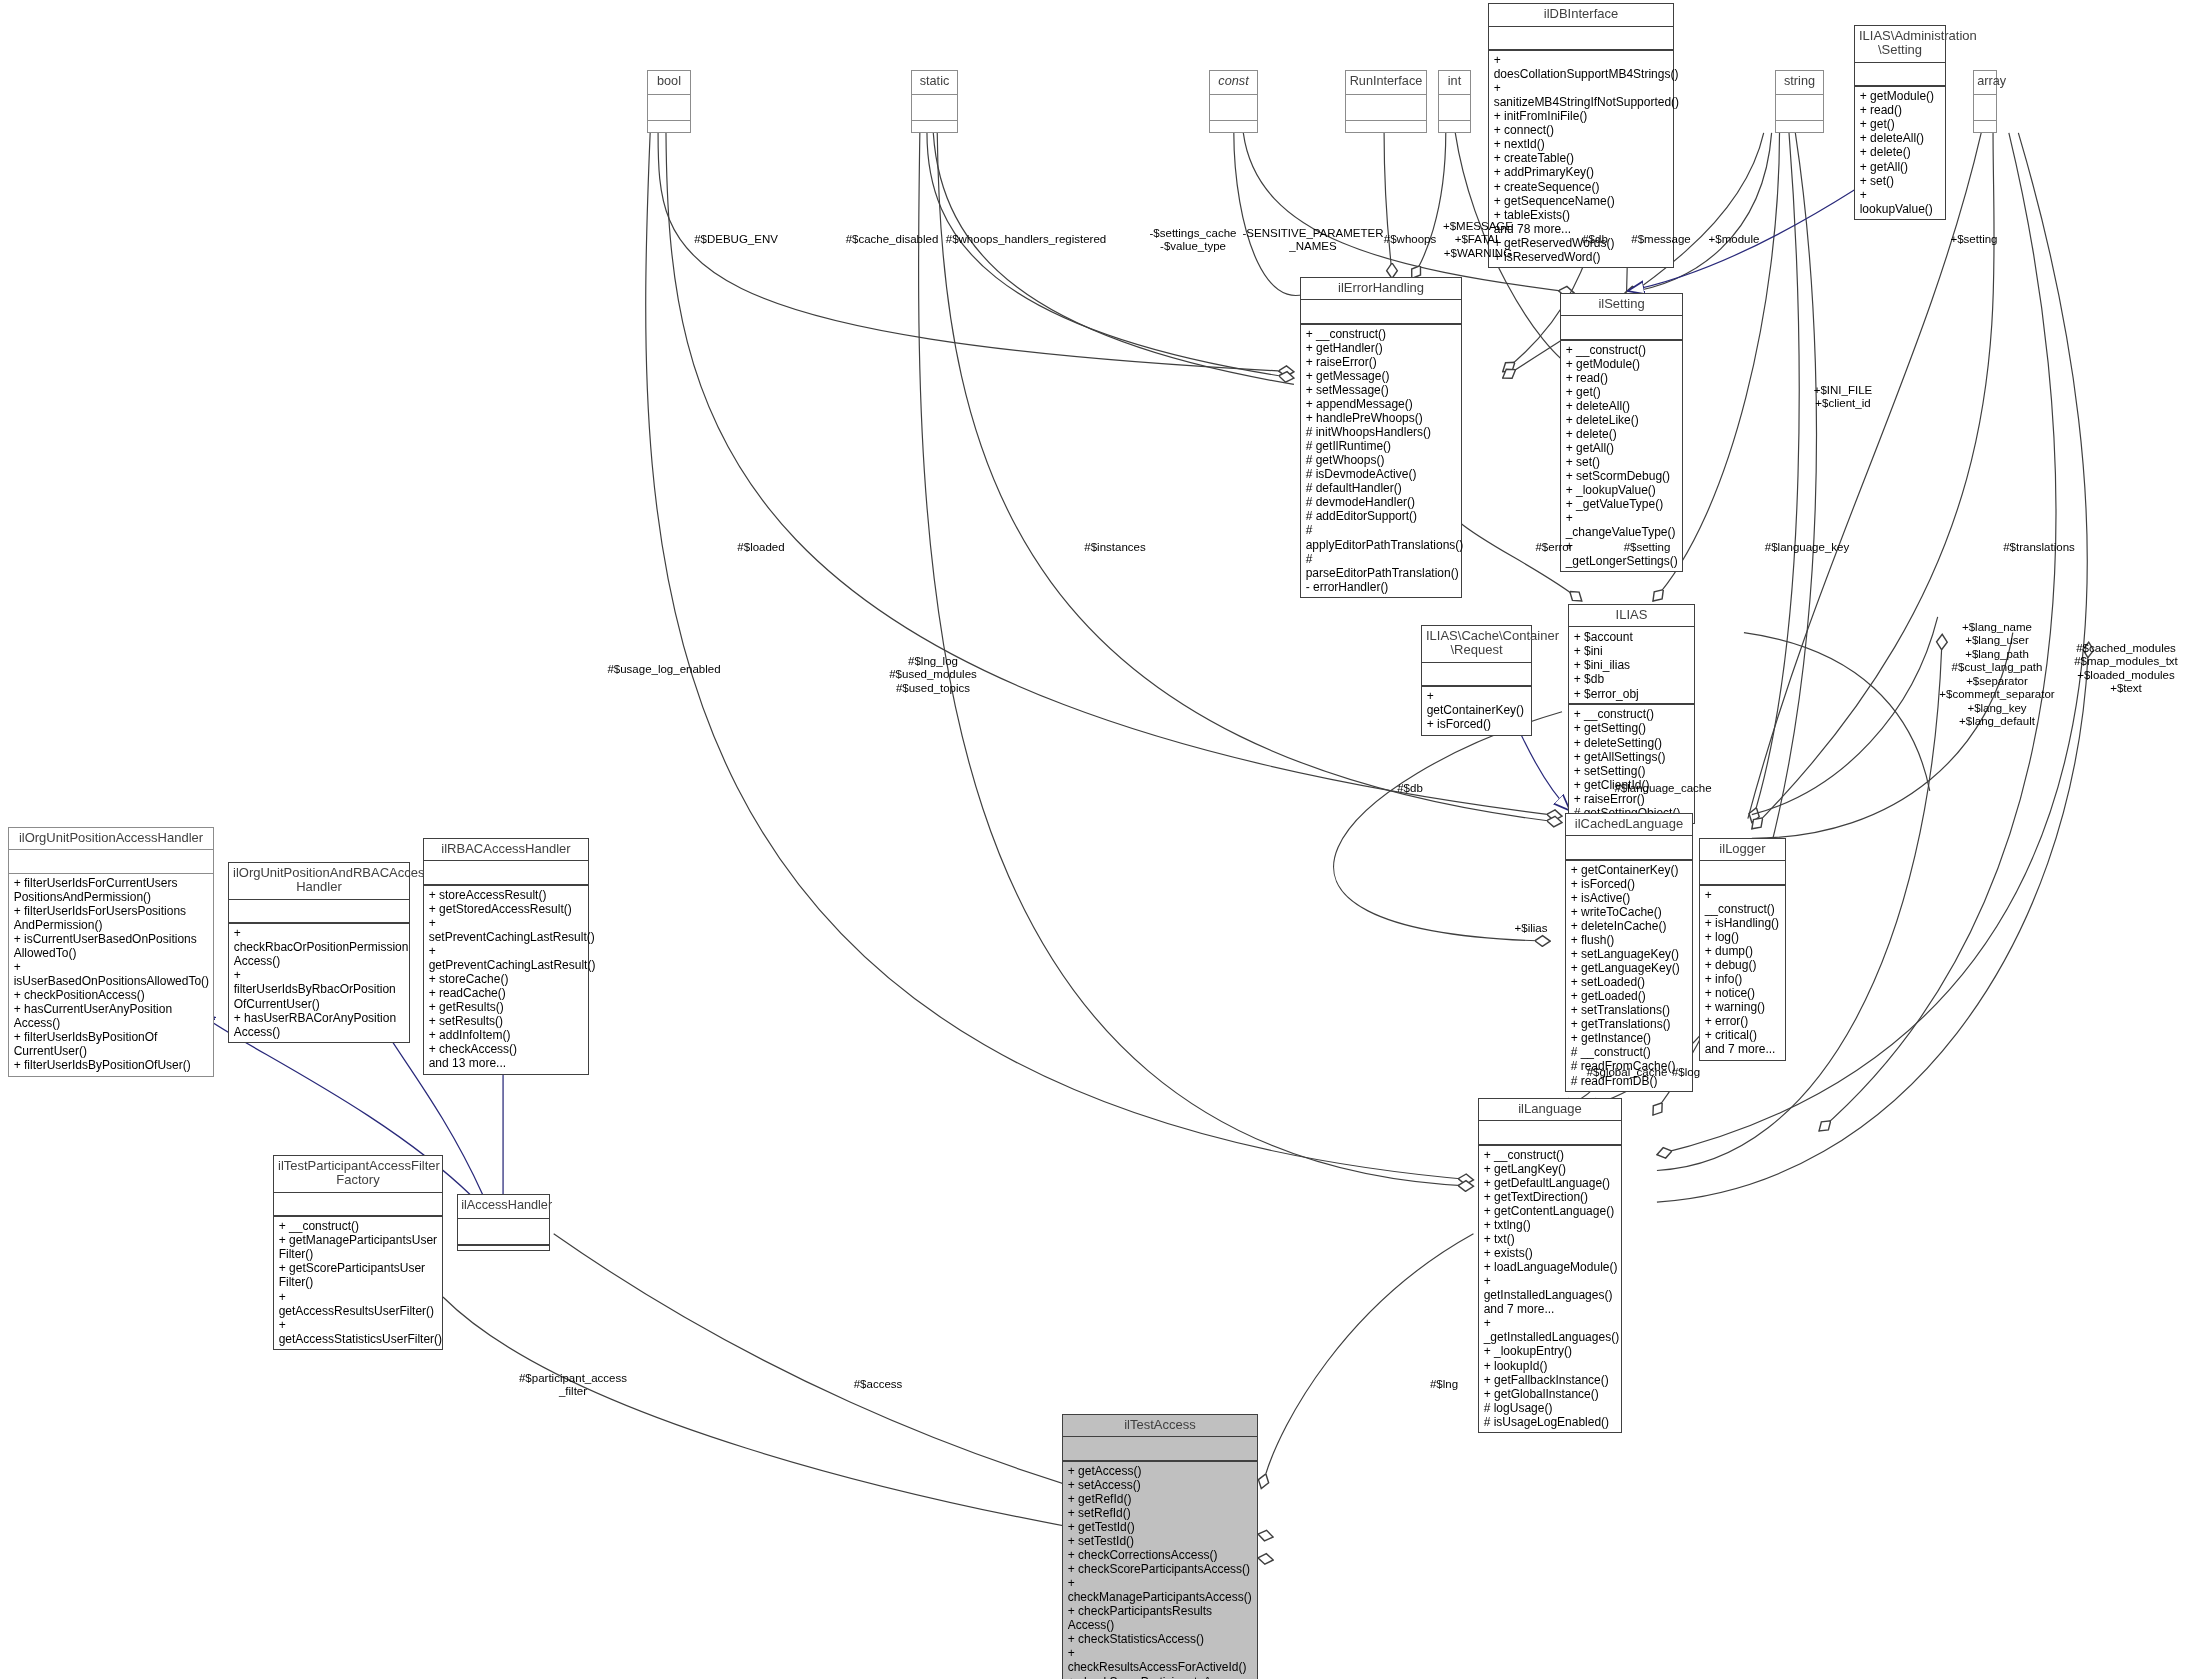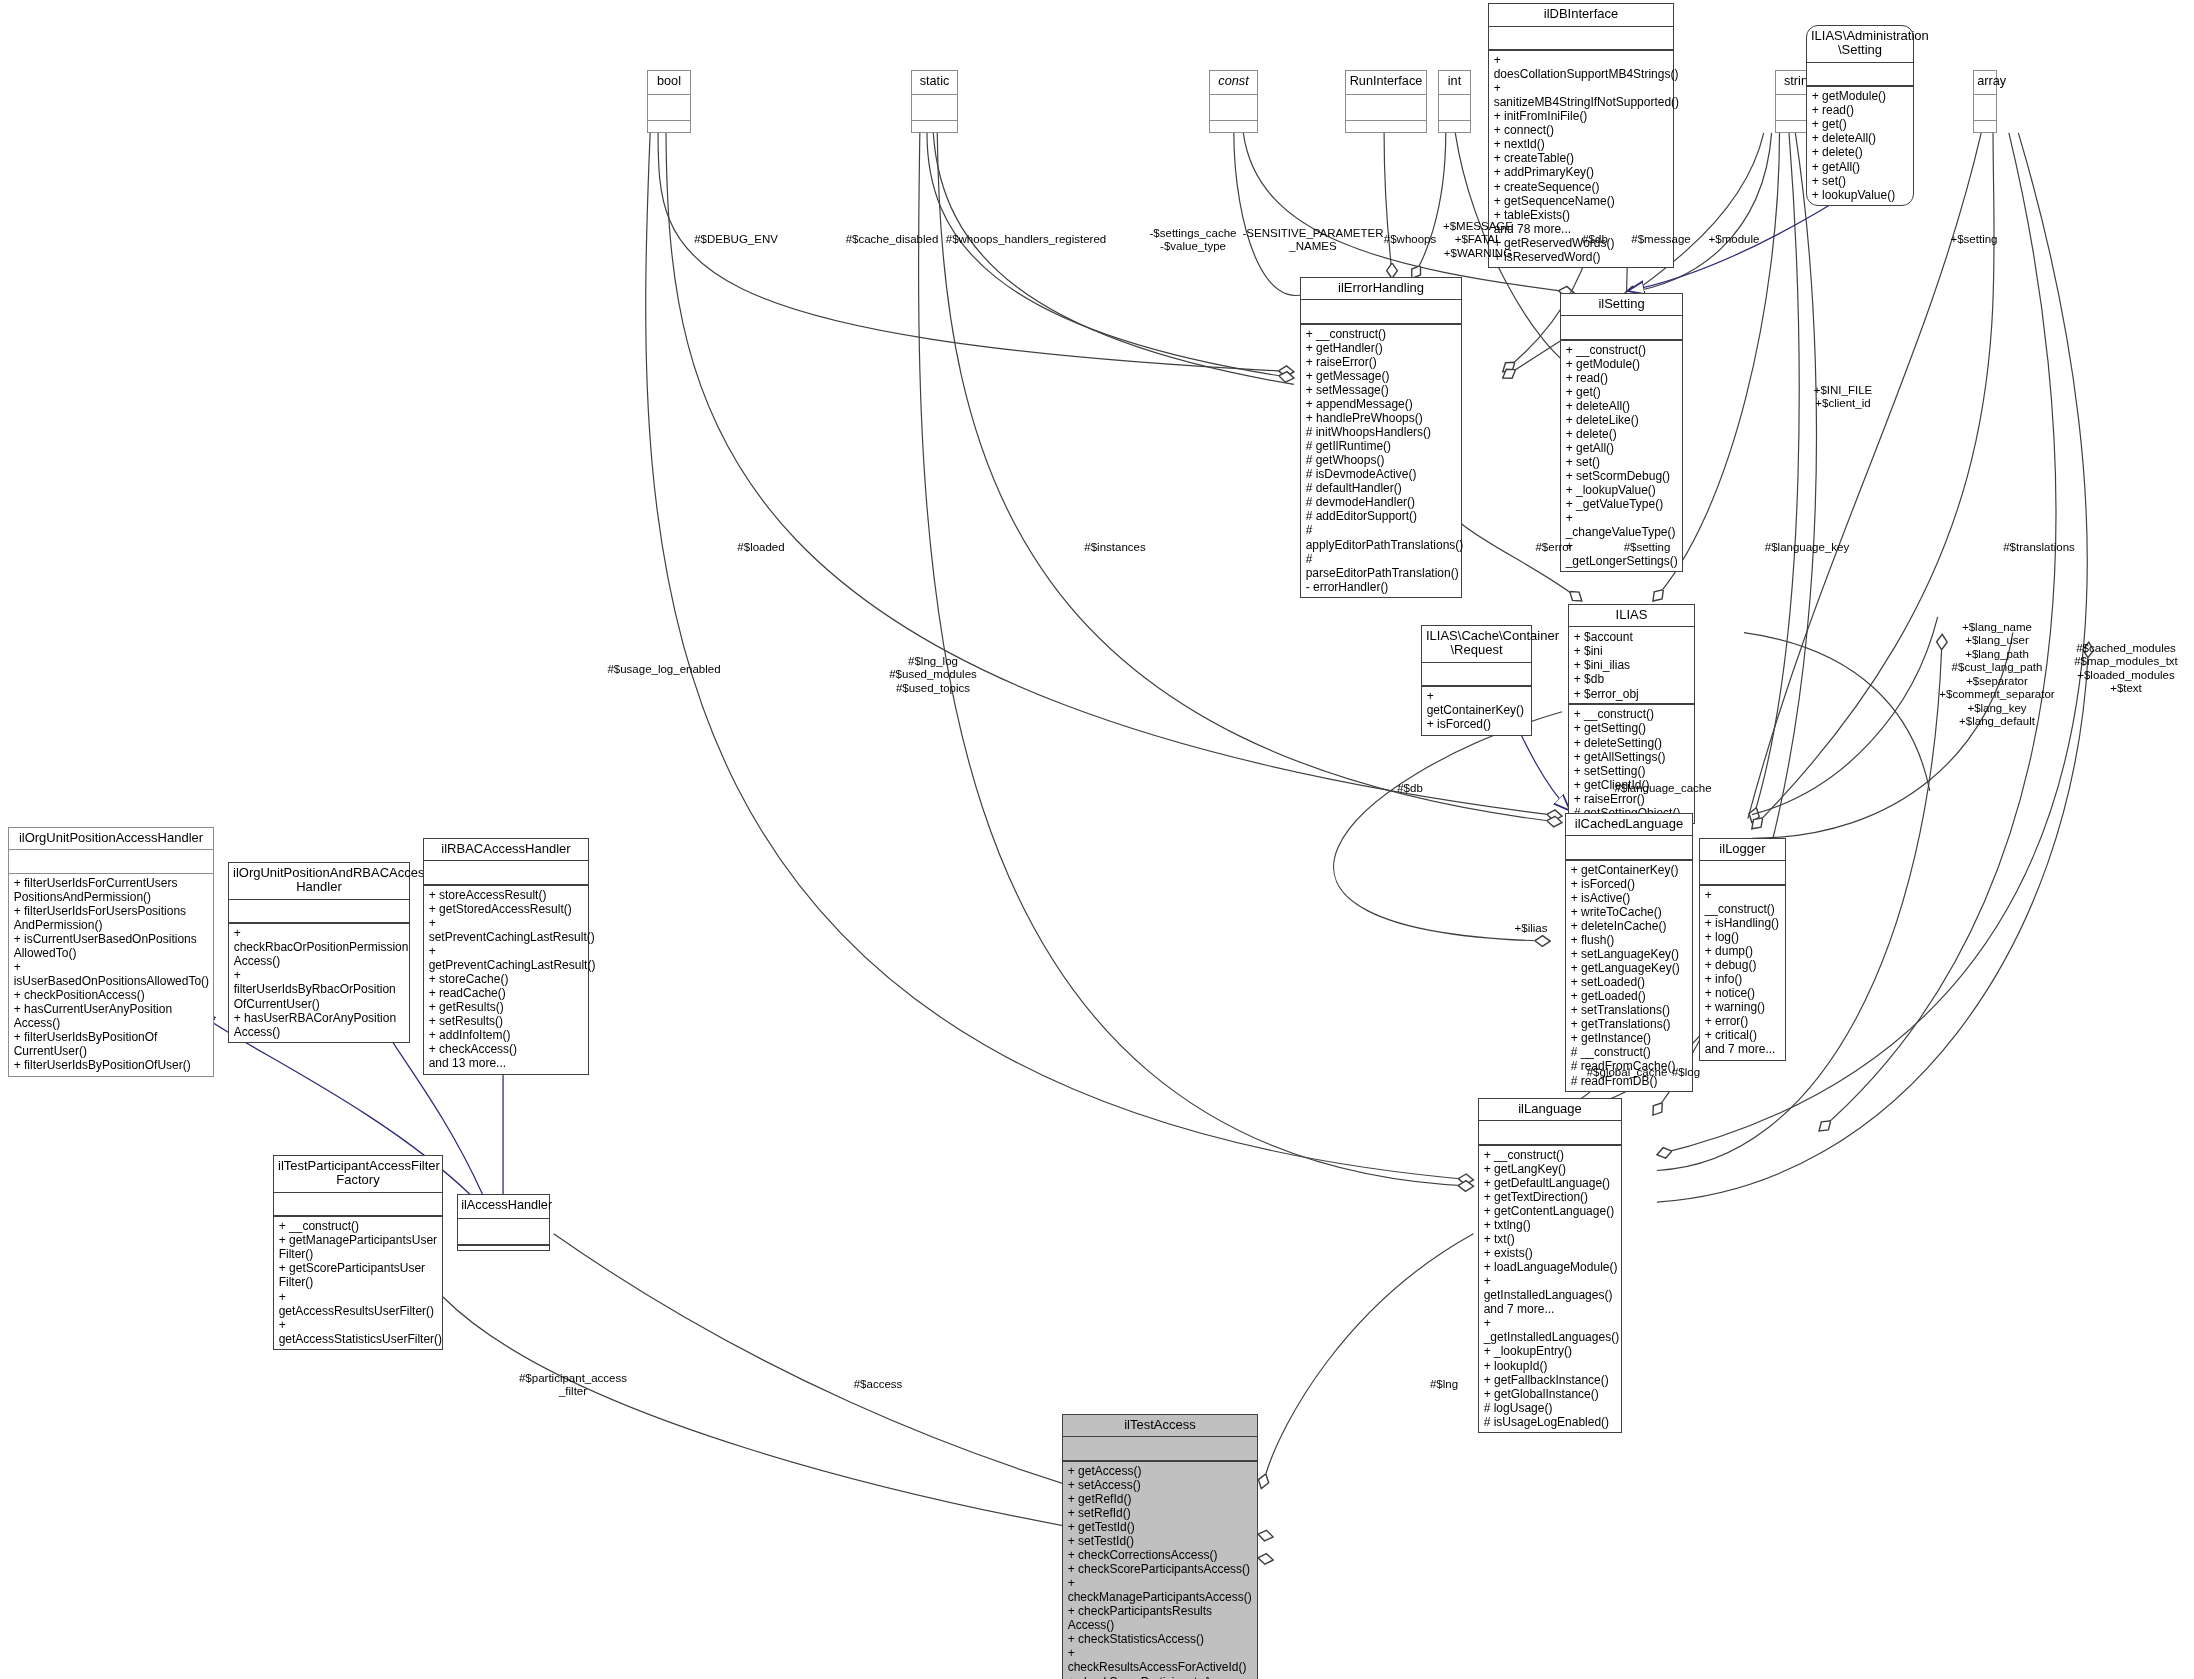--- a/index.html
+++ b/index.html
@@ -37,21 +37,21 @@
     border: 1.4px solid #404040;
   }
   .node.filled {
     background: #c0c0c0;
   }
   .node-title {
     text-align: center;
     padding: 3.2px 4px 4px 4px;
     font-size: 13px;
     line-height: 1.1;
-    color: #000000;
+    color: #404040;
     white-space: pre-line;
   }
   .node.strong .node-title {
     border-bottom: 1.4px solid #404040;
   }
   .node:not(.strong) .node-title {
     border-bottom: 1.1px solid #8c8c8c;
   }
   .node-attrs {
     padding: 2.4px 4px 2.4px 4.7px;
@@ -238,21 +238,21 @@
       <div>+ addPrimaryKey()</div>
       <div>+ createSequence()</div>
       <div>+ getSequenceName()</div>
       <div>+ tableExists()</div>
       <div>and 78 more...</div>
       <div>+ getReservedWords()</div>
       <div>+ isReservedWord()</div>
     </div>
   </div>
 
-  <div class="node strong" style="left:1806px; top:25px; width:108px;border-radius:12px;">
+  <div class="node strong" style="left:1854px; top:25px; width:92px;">
     <div class="node-title">ILIAS\Administration
 \Setting</div>
     <div class="node-attrs"></div>
     <div class="node-ops">
       <div>+ getModule()</div>
       <div>+ read()</div>
       <div>+ get()</div>
       <div>+ deleteAll()</div>
       <div>+ delete()</div>
       <div>+ getAll()</div>

